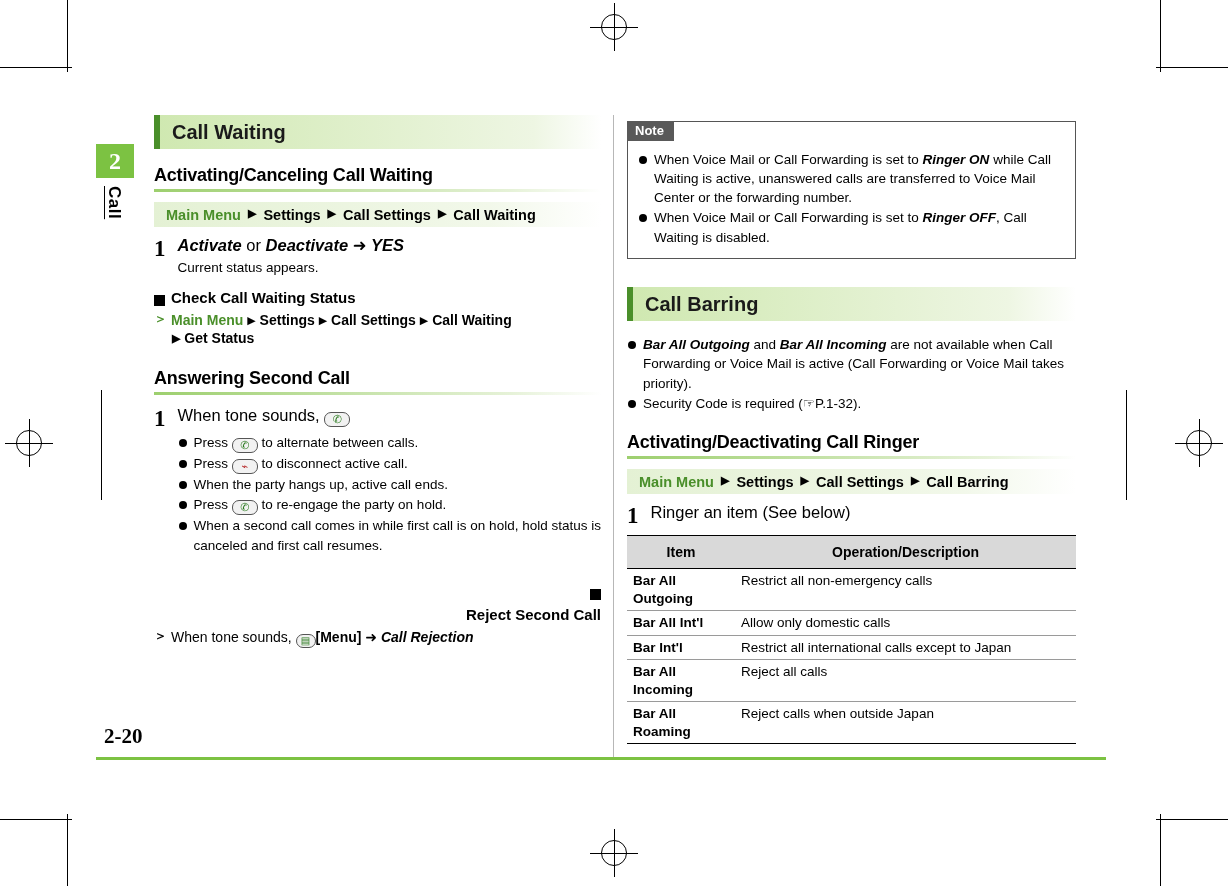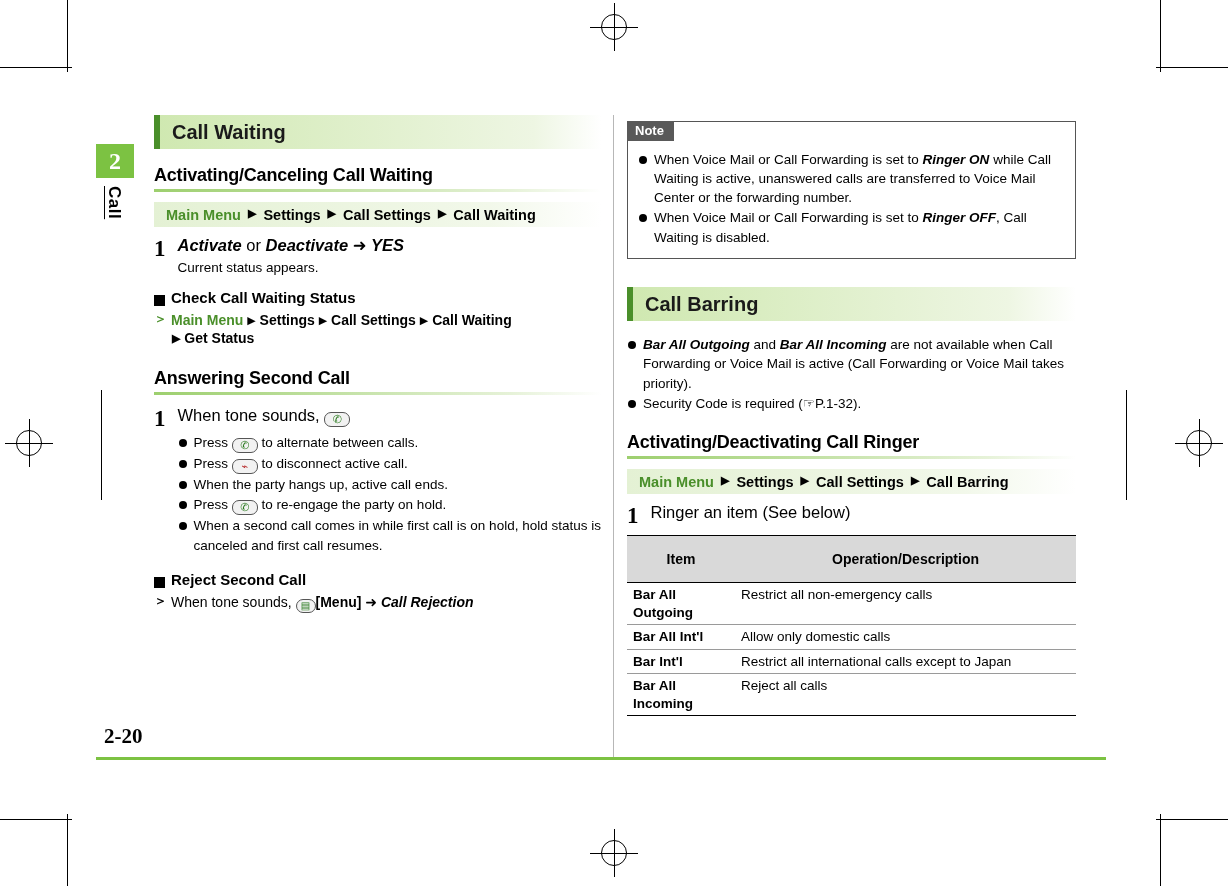--- a/index.html
+++ b/index.html
@@ -292,21 +292,21 @@
     width: 449px;
     margin-top: 8px;
     font-size: 13.5px;
   }
   table.op th {
     background: #d9d9d9;
     border-top: 1px solid #000;
     border-bottom: 1px solid #000;
     font-weight: bold;
     font-size: 14px;
-    padding: 15px 6px;
+    padding: 8px 6px;
     text-align: center;
   }
   table.op td {
     border-bottom: 1px solid #9a9a9a;
     padding: 3px 6px;
     vertical-align: top;
     line-height: 1.3;
   }
   table.op tr:last-child td { border-bottom: 1px solid #000; }
   table.op td.item {
@@ -407,21 +407,21 @@
         <ul class="bul">
           <li>Press <span class="key key-green">✆</span> to alternate between calls.</li>
           <li>Press <span class="key key-red">⌁</span> to disconnect active call.</li>
           <li>When the party hangs up, active call ends.</li>
           <li>Press <span class="key key-green">✆</span> to re-engage the party on hold.</li>
           <li>When a second call comes in while first call is on hold, hold status is canceled and first call resumes.</li>
         </ul>
       </div>
     </div>
 
-    <div class="h3" style="margin-top:14px;">
+    <div class="h3" style="margin-top:28px;flex-direction:column;">
       <span class="sq"></span>
       <span>Reject Second Call</span>
     </div>
 
     <div class="arrowline">
       <span class="gt gtk">＞</span>
       <span class="content">
         <span>When tone sounds,</span>
         <span class="key small key-green">▤</span><b>[Menu]</b><span> ➜ </span><i class="bi">Call Rejection</i>
       </span>
@@ -488,20 +488,24 @@
           <td class="desc">Allow only domestic calls</td>
         </tr>
         <tr>
           <td class="item">Bar Int'l</td>
           <td class="desc">Restrict all international calls except to Japan</td>
         </tr>
         <tr>
           <td class="item">Bar All Incoming</td>
           <td class="desc">Reject all calls</td>
         </tr>
+        <tr>
+          <td class="item">Bar All Roaming</td>
+          <td class="desc">Reject calls when outside Japan</td>
+        </tr>
       </tbody>
     </table>
 
   </div>
 
   <div class="page-bottom-rule"></div>
   <div class="page-number">2-20</div>
 
 </div>
 

